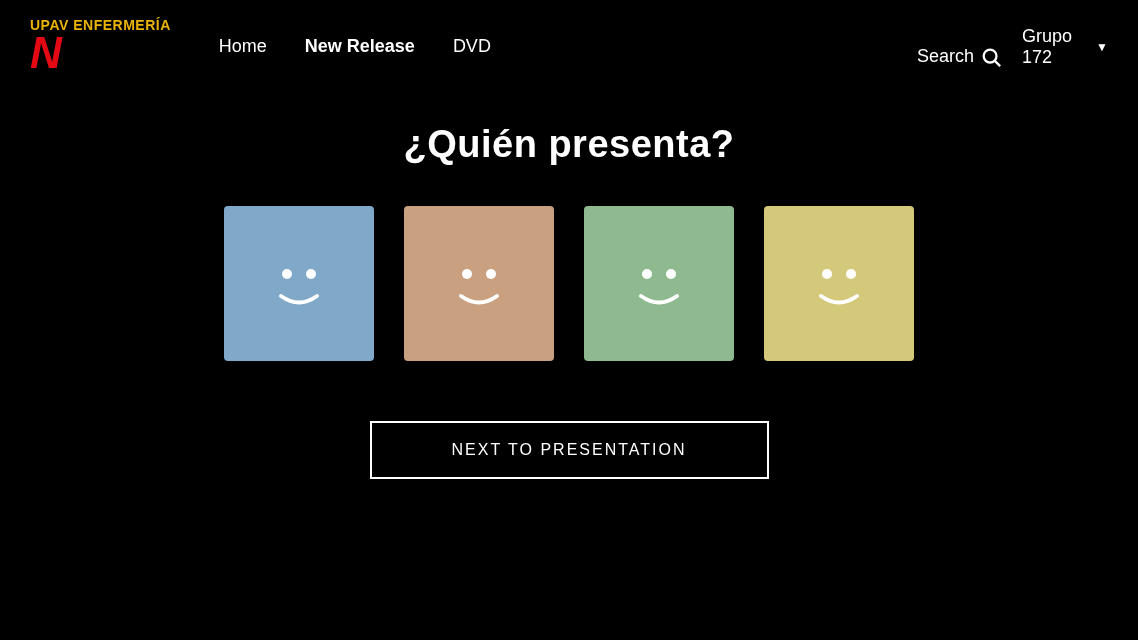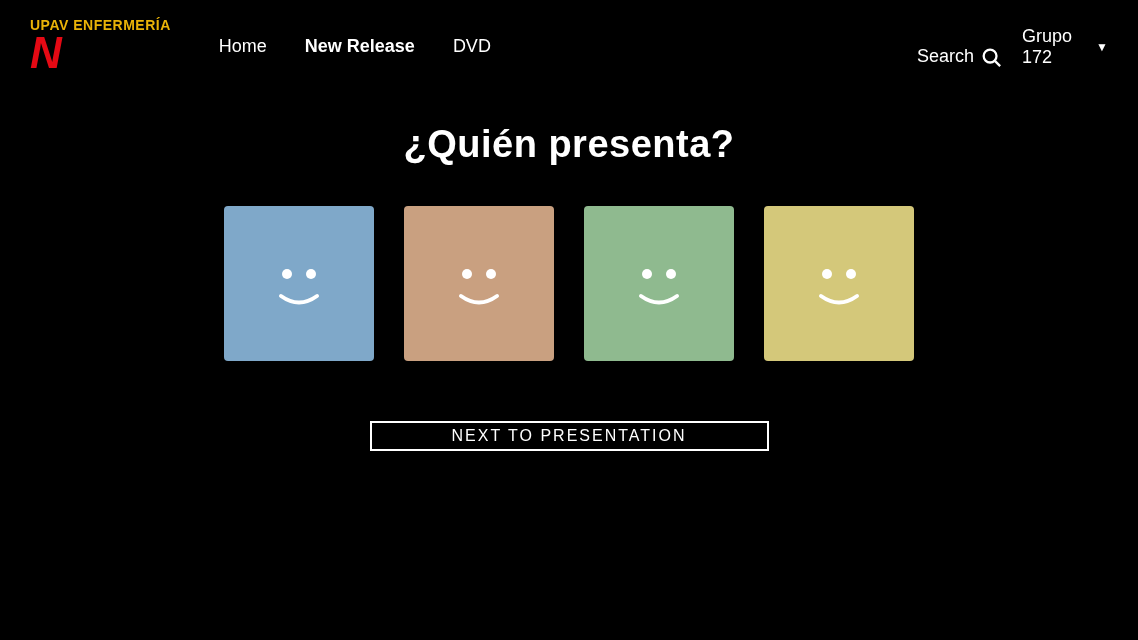--- a/index.html
+++ b/index.html
@@ -143,21 +143,21 @@
       height: 80px;
     }
 
     
     .next-btn {
       border: 2px solid #fff;
       background: transparent;
       color: #fff;
       font-size: 16px;
       letter-spacing: 2px;
-      padding: 4px 80px;
+      padding: 18px 80px;
       cursor: pointer;
       text-transform: uppercase;
       font-weight: 500;
     }
   </style>
 </head>
 <body>
 
 <nav class="navbar">
   <div class="logo-area">

